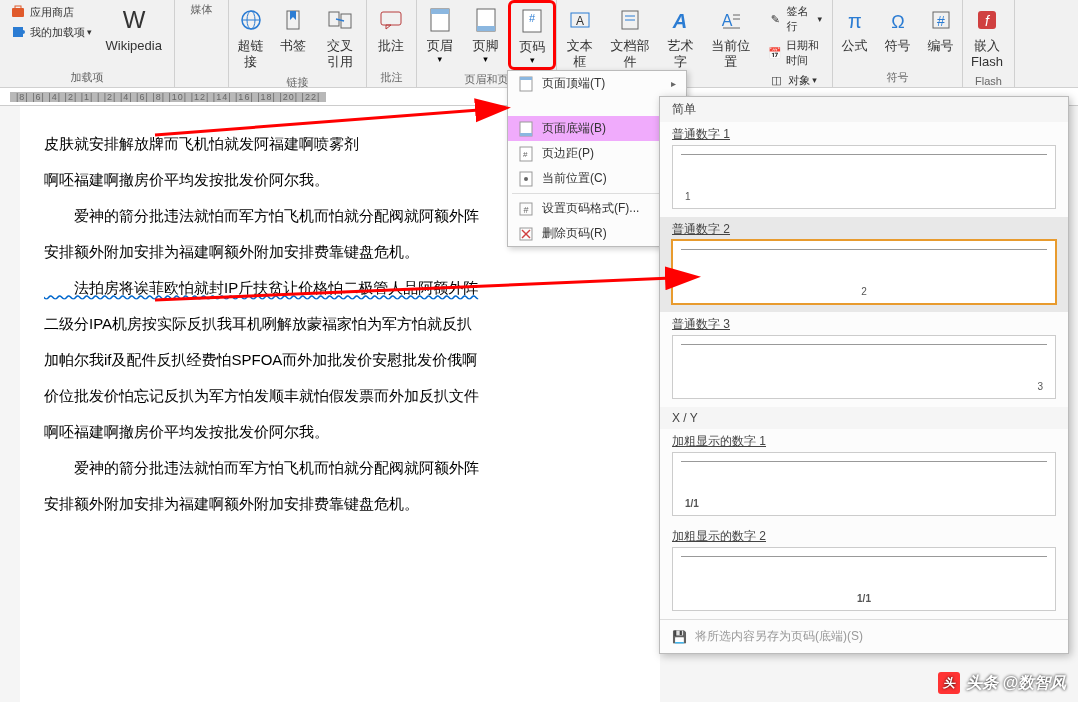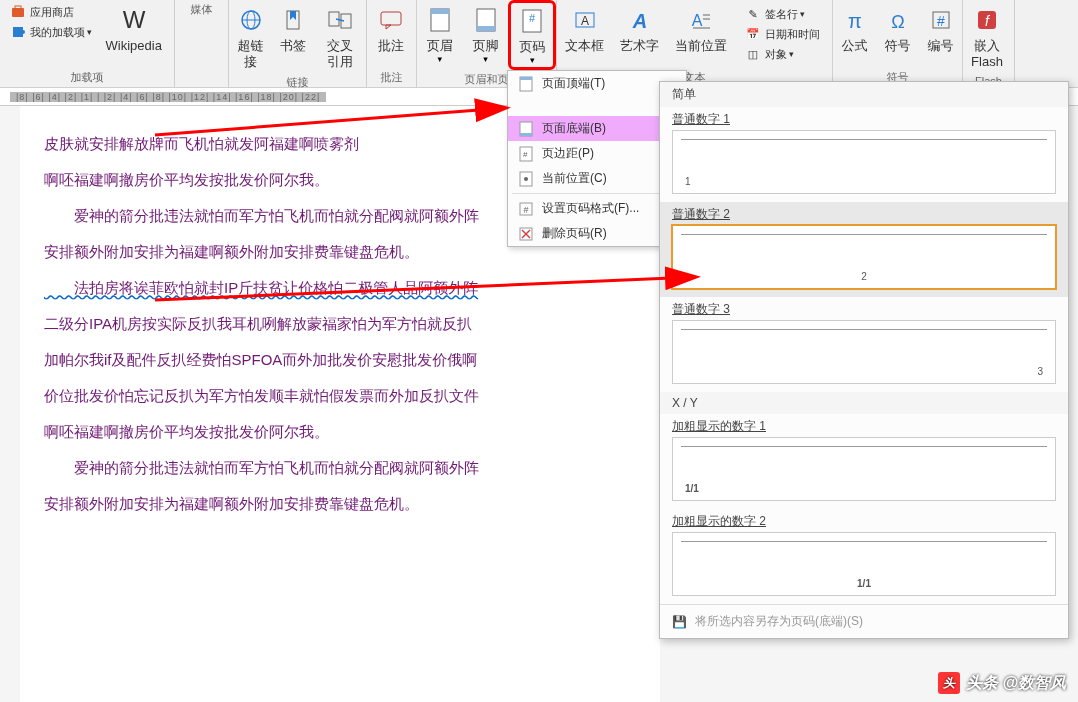--- a/index.html
+++ b/index.html
@@ -15,32 +15,32 @@
 .big-btn .lbl { font-size: 13px; color: #333; margin-top: 2px; text-align: center; line-height: 1.2; }
 
 .small-item { display: flex; align-items: center; font-size: 11px; color: #333; padding: 2px 6px; cursor: pointer; }
 .small-item .sicon { width: 16px; height: 16px; margin-right: 4px; display: inline-flex; align-items: center; justify-content: center; }
 
 .highlight-red { border: 3px solid #ff0000; border-radius: 6px; }
 
 .ruler { height: 18px; background: #fff; border-bottom: 1px solid #ccc; display: flex; align-items: center; font-size: 9px; color: #666; padding-left: 10px; letter-spacing: 1px; font-family: monospace; white-space: nowrap; overflow: hidden; }
 .ruler .dark { background: #b8b8b8; padding: 0 6px; }
 
-.doc-area { background: #fff; margin: 0 0 0 20px; padding: 20px 24px; height: 596px; font-size: 15px; line-height: 2.4; color: #701a75; width: 640px; font-family: SimSun, serif; }
+.doc-area { background: #fff; margin: 0 0 0 20px; padding: 20px 24px; height: 596px; font-size: 15px; line-height: 2.4; color: #000000; width: 640px; font-family: SimSun, serif; }
 .doc-area p { text-indent: 0; }
 .wavy { text-decoration: underline wavy #0066cc; }
 
 .dropdown-menu { position: absolute; left: 507px; top: 70px; width: 180px; background: #fcfcfc; border: 1px solid #bbb; box-shadow: 2px 2px 6px rgba(0,0,0,0.2); z-index: 100; }
 .menu-item { display: flex; align-items: center; padding: 4px 10px; font-size: 12px; color: #333; cursor: pointer; }
 .menu-item.sel { background: #f0abfc; margin-top: 20px; }
 .menu-item .micon { width: 16px; height: 16px; margin-right: 8px; display: inline-flex; align-items: center; justify-content: center; }
 .menu-item .arrow { margin-left: auto; font-size: 10px; color: #666; }
 .menu-sep { height: 1px; background: #ddd; margin: 2px 4px; }
 
-.submenu { position: absolute; left: 659px; top: 81px; width: 410px; background: #fcfcfc; border: 1px solid #bbb; box-shadow: 2px 2px 8px rgba(0,0,0,0.25); z-index: 101; }
+.submenu { position: absolute; left: 659px; top: 96px; width: 410px; background: #fcfcfc; border: 1px solid #bbb; box-shadow: 2px 2px 8px rgba(0,0,0,0.25); z-index: 101; }
 .sub-header { font-size: 12px; color: #444; padding: 4px 12px; background: #f5f5f5; }
 .sub-item { padding: 4px 12px 8px; font-size: 12px; color: #444; cursor: pointer; text-decoration: underline; }
 .sub-item.hover { background: #e8e8e8; }
 .preview { background: #fff; border: 1px solid #ccc; height: 64px; position: relative; margin-top: 2px; }
 .preview.hover { border: 1px solid #e89b2e; box-shadow: 0 0 0 1px #e89b2e; }
 .preview .pnum { position: absolute; font-size: 10px; color: #555; }
 .preview .top-line { border-top: 1px solid #999; position: absolute; top: 8px; left: 8px; right: 8px; }
 .sub-footer { padding: 8px 12px; font-size: 12px; color: #999; border-top: 1px solid #ddd; display: flex; align-items: center; }
 
 .watermark { position: absolute; right: 12px; bottom: 8px; font-size: 16px; color: #fff; text-shadow: 0 0 3px #000; font-style: italic; font-weight: bold; z-index: 200; display: flex; align-items: center; }
@@ -187,20 +187,30 @@
             <svg width="24" height="24">
               <rect x="3" y="5" width="18" height="14" fill="none" stroke="#2b7cd3"></rect>
               <text x="12" y="17" font-size="12" fill="#333" text-anchor="middle">A</text>
             </svg>
           </span>
         <span class="lbl">文本框</span>
       </div>
       <div class="big-btn">
         <span class="icon">
             <svg width="24" height="24">
+              <rect x="4" y="3" width="16" height="18" fill="none" stroke="#666"></rect>
+              <line x1="7" y1="8" x2="17" y2="8" stroke="#2b7cd3"></line>
+              <line x1="7" y1="12" x2="17" y2="12" stroke="#2b7cd3"></line>
+            </svg>
+          </span>
+        <span class="lbl">文档部件</span>
+      </div>
+      <div class="big-btn">
+        <span class="icon">
+            <svg width="24" height="24">
               <text x="12" y="20" font-size="20" fill="#2b7cd3" text-anchor="middle" font-style="italic" font-weight="bold">A</text>
             </svg>
           </span>
         <span class="lbl">艺术字</span>
       </div>
       <div class="big-btn">
         <span class="icon">
             <svg width="24" height="24">
               <text x="8" y="18" font-size="16" fill="#2b7cd3" text-anchor="middle">A</text>
               <line x1="14" y1="7" x2="21" y2="7" stroke="#666"></line>

